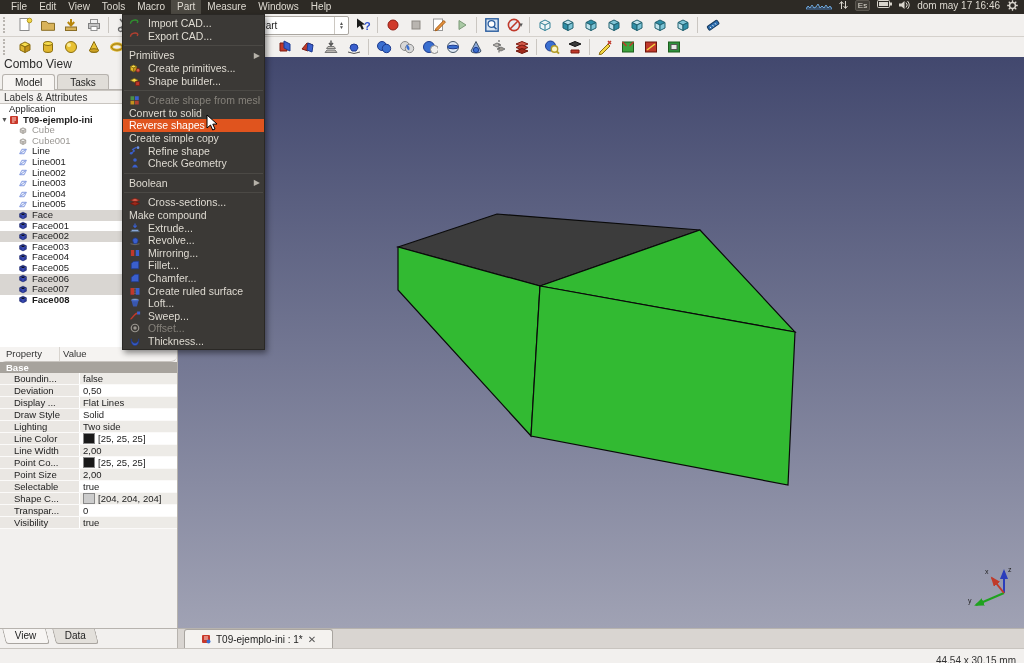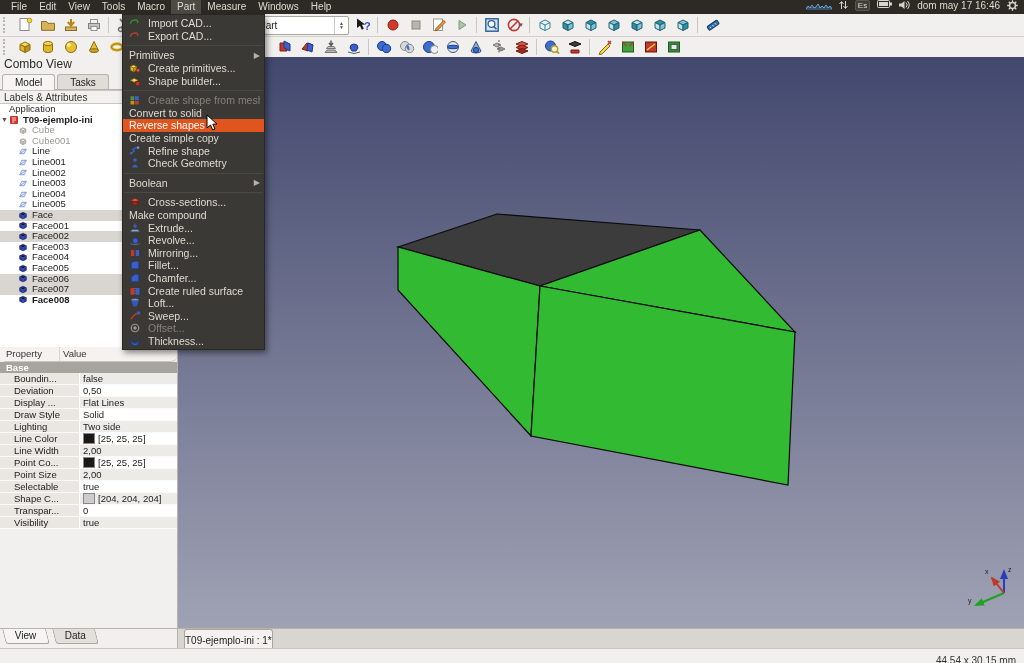--- a/index.html
+++ b/index.html
@@ -72,21 +72,21 @@
   .btab .btxt{display:inline-block;transform:skewX(-14deg);}
   .btab.active{background:#f7f5f3;}
   
   .viewport{position:absolute;left:178px;top:57px;width:846px;height:571px;overflow:hidden;}
   .vp-svg{position:absolute;left:0;top:0;}
   .axis-cross{position:absolute;left:785px;top:505px;}
   
   .mditabs{position:absolute;left:178px;top:628px;width:846px;height:20px;background:#d9d5d1;
     border-top:1px solid #b7b3ae;display:flex;align-items:flex-end;padding-left:6px;box-sizing:border-box;}
   .mditab{display:flex;align-items:center;gap:5px;background:#f4f2ef;border:1px solid #a9a5a0;
-    border-bottom:none;border-radius:3px 3px 0 0;height:18px;padding:0 0;font-size:10px;color:#222;flex-direction:column;}
+    border-bottom:none;border-radius:3px 3px 0 0;height:18px;padding:0 16px;font-size:10px;color:#222;}
   .mditab .closex{color:#555;font-size:10px;font-weight:bold;}
   
   .statusbar{position:absolute;left:0;top:648px;width:1024px;height:24px;background:#f2f0ee;
     border-top:1px solid #c8c4bf;display:flex;align-items:center;justify-content:flex-end;
     font-size:10px;color:#333;padding-right:8px;box-sizing:border-box;}
   
   .popup{position:absolute;left:122px;top:14px;width:141px;background:#3b3936;z-index:50;
     border:1px solid #2a2825;box-shadow:2px 3px 6px rgba(0,0,0,.45);padding:2px 0;color:#dfdbd2;}
   .mi{display:flex;align-items:center;height:12.6px;font-size:10.5px;padding:0 4px 0 6px;white-space:nowrap;}
   .mi .mico{width:13px;height:12px;margin-right:6px;display:flex;align-items:center;flex:0 0 auto;}

